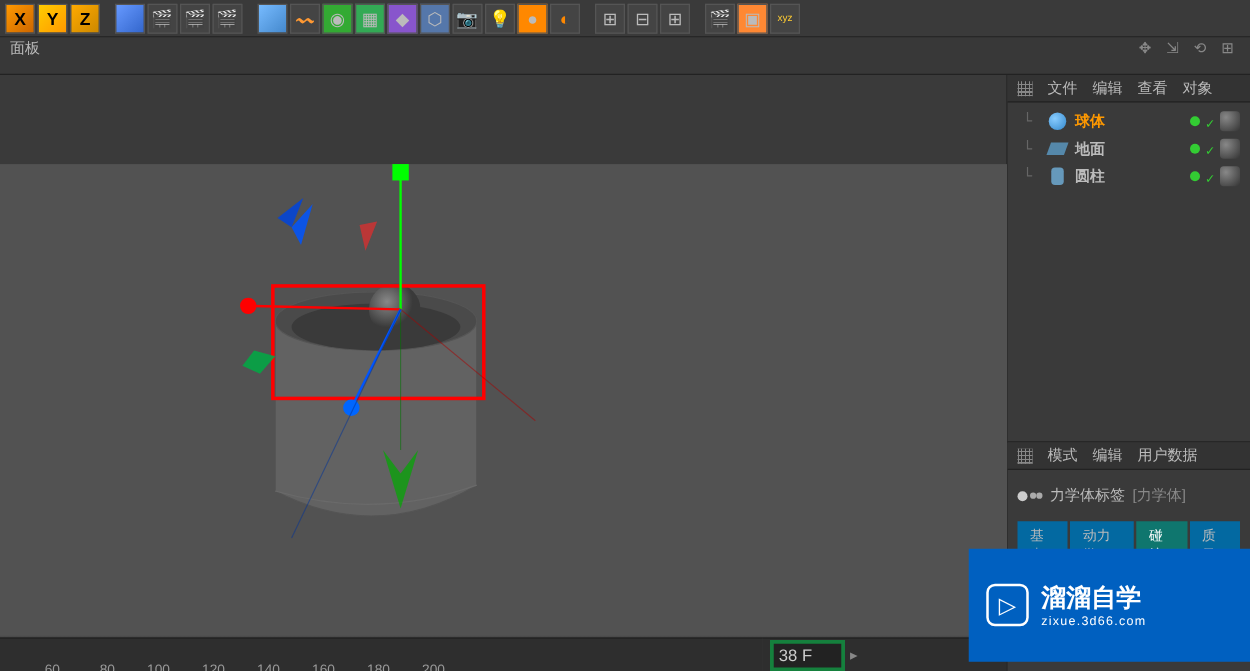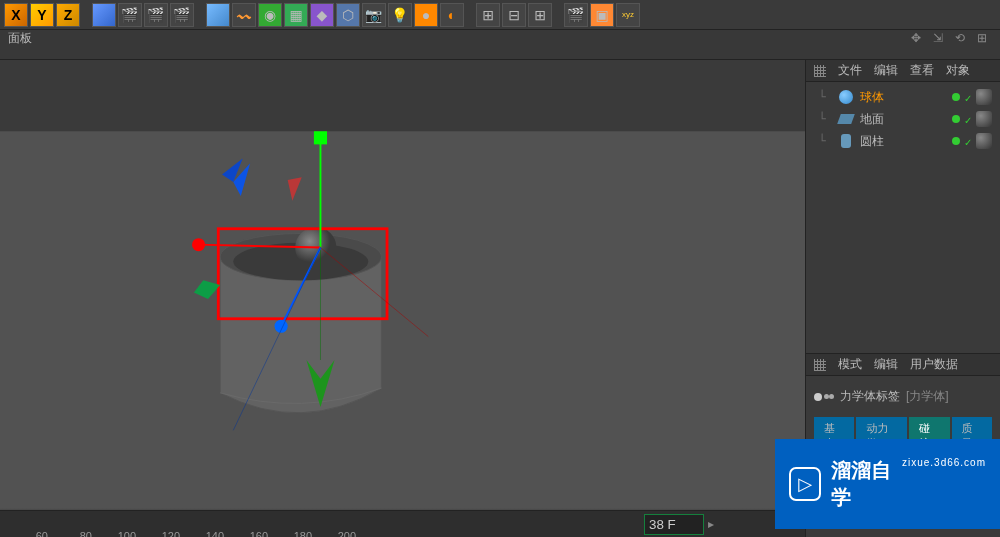--- a/index.html
+++ b/index.html
@@ -124,25 +124,25 @@
     }
     .tick {
       width: 40px;
       text-align: right;
       color: #999;
       font-size: 11px;
       margin-top: 24px;
     }
     .frame-input {
       background: #222;
-      border: 1px solid #15803d;
+      border: 3px solid #15803d;
       color: #ccc;
       width: 60px;
       padding: 2px 4px;
-      margin-left: 28px;
+      margin-left: 0;
     }
     
     
     .right-panel {
       width: 195px;
       background: #3a3a3a;
       border-left: 1px solid #222;
       display: flex;
       flex-direction: column;
     }
@@ -195,21 +195,21 @@
     .plane-icon {
       width: 14px; height: 10px;
       background: #5588aa;
       transform: skewX(-20deg);
     }
     .cylinder-icon {
       width: 10px; height: 14px;
       background: #6699bb;
       border-radius: 3px;
     }
-    .obj-name { flex: 1; }
+    .obj-name { flex: 1; font-weight: bold; }
     .obj-toggles {
       display: flex;
       gap: 4px;
       padding-right: 6px;
       align-items: center;
     }
     .dot-green { width: 8px; height: 8px; border-radius: 50%; background: #33cc33; }
     .check { width: 8px; height: 8px; color: #33cc33; font-size: 10px; }
     .tag-icon {
       width: 16px; height: 16px;
@@ -267,21 +267,21 @@
     }
     .wm-logo {
       width: 34px; height: 34px;
       border: 2px solid #fff;
       border-radius: 7px;
       display: flex;
       align-items: center;
       justify-content: center;
       font-size: 18px;
     }
-    .wm-text { display: flex; flex-direction: row; }
+    .wm-text { display: flex; flex-direction: column; }
     .wm-title { font-size: 20px; font-weight: bold; }
     .wm-url { font-size: 10px; letter-spacing: 1px; }
     
     .frame-control {
       position: absolute;
       bottom: 0;
       right: 0;
       width: 195px;
       height: 27px;
       background: #2e2e2e;

